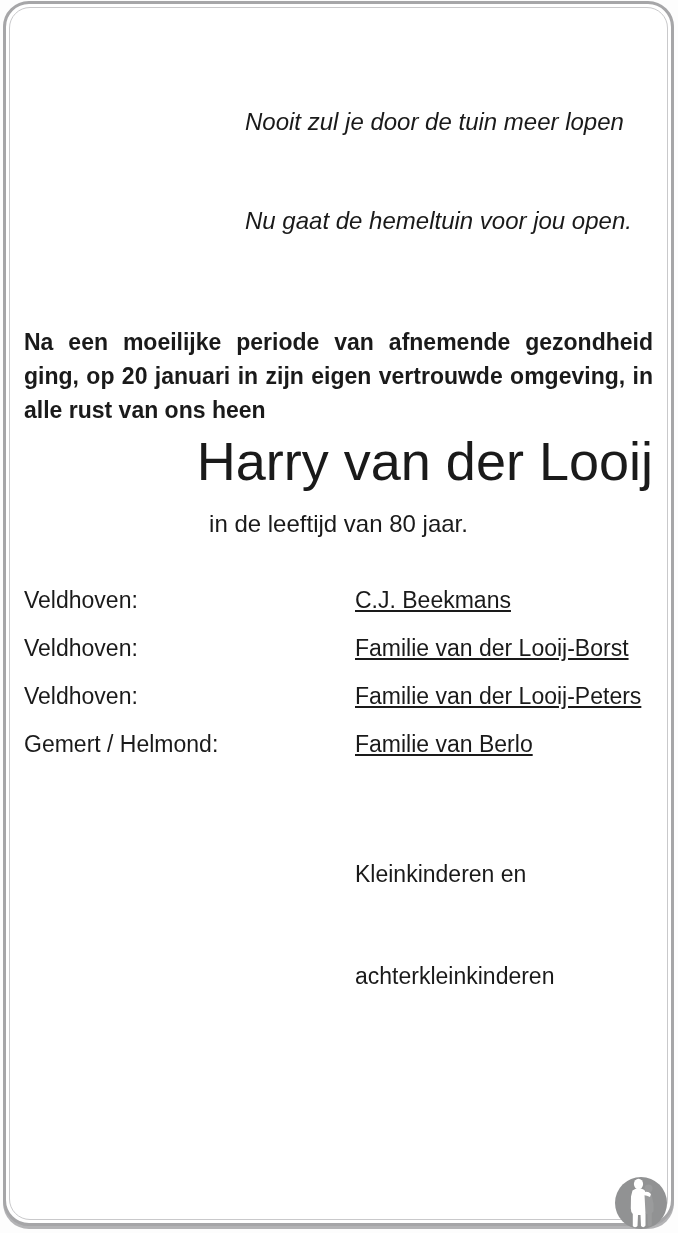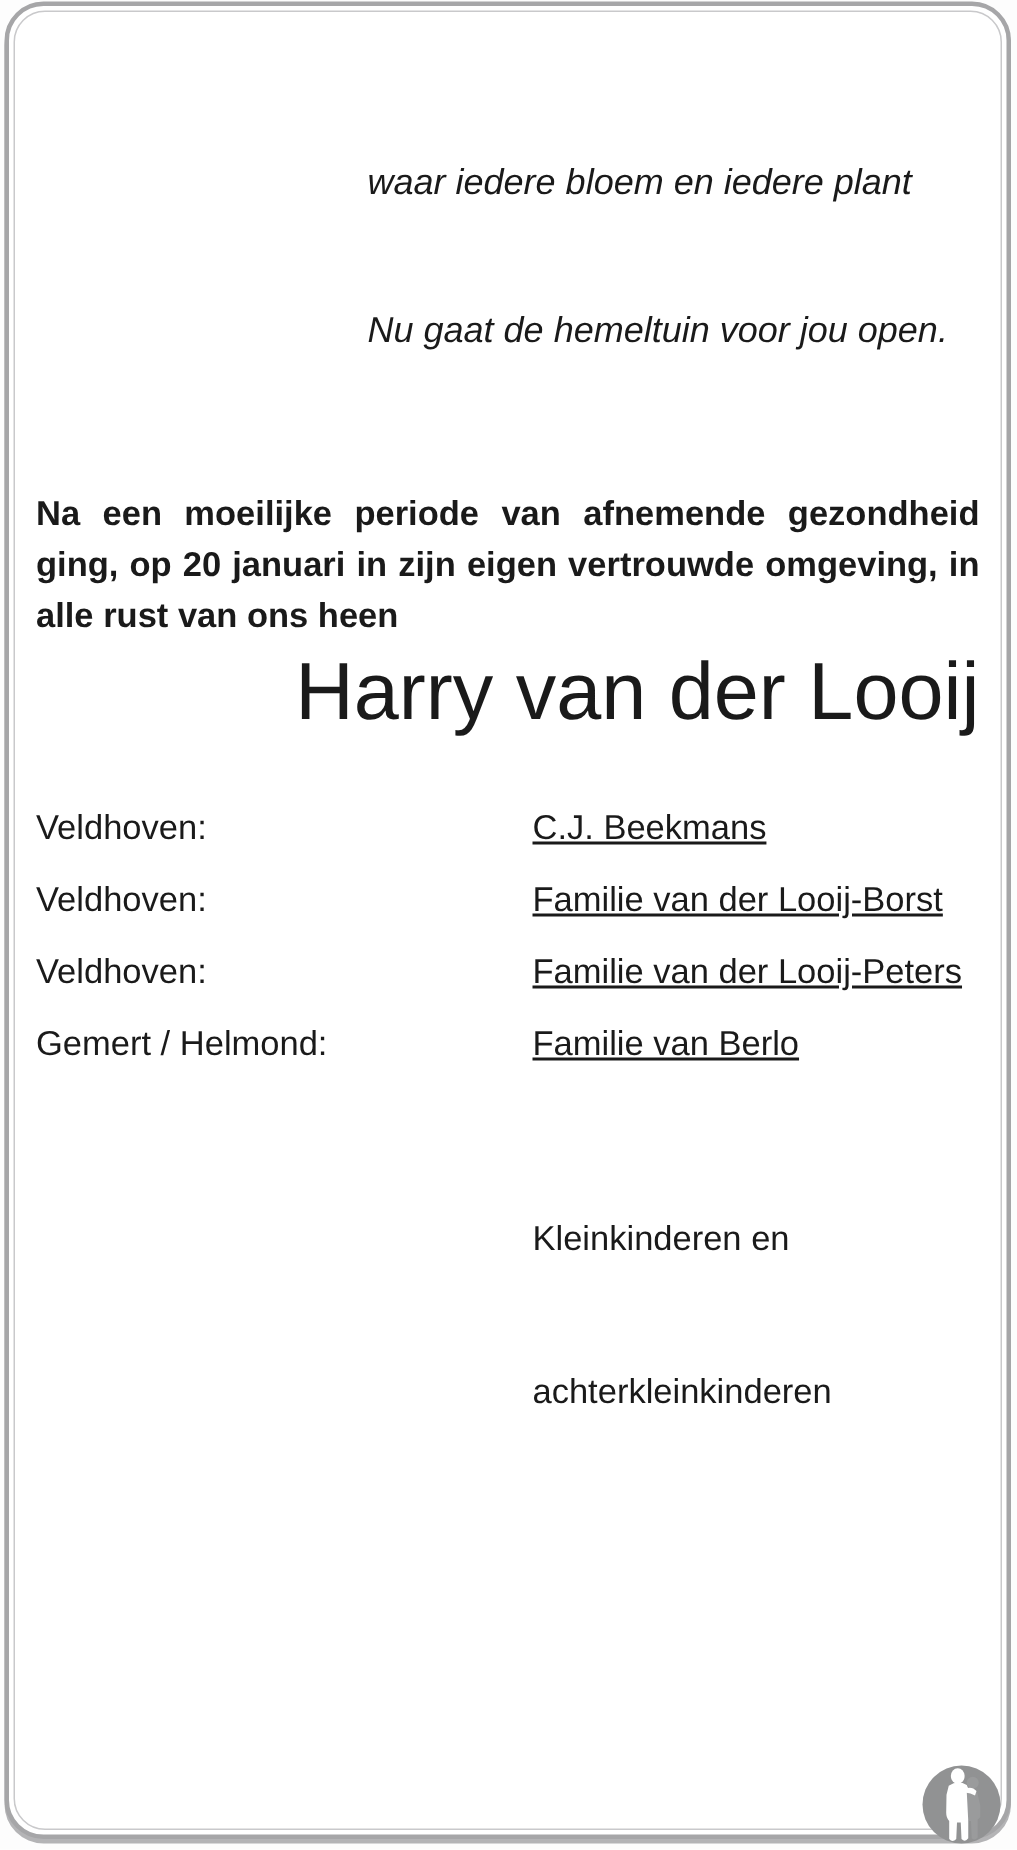--- a/index.html
+++ b/index.html
@@ -84,28 +84,29 @@
   .logo-badge svg { display: block; width: 54px; height: 54px; }
 </style>
 </head>
 <body>
 
 <div class="page">
   <div class="card-outer">
     <div class="card-inner">
 
       <div class="poem">
-        <div>waar iedere bloem en iedere plant</div>
+        <div>Nooit zul je door de tuin meer lopen</div>
         <div>Nu gaat de hemeltuin voor jou open.</div>
       </div>
 
       <div class="intro">Na een moeilijke periode van afnemende gezondheid ging, op 20 januari in zijn eigen vertrouwde omgeving, in alle rust van ons heen</div>
 
       <div class="deceased-name">Harry van der Looij</div>
 
+      <div class="age-line">in de leeftijd van 80 jaar.</div>
 
       <div class="family-list">
         <div class="family-row">
           <div class="family-place">Veldhoven:</div>
           <div class="family-name">C.J. Beekmans</div>
         </div>
         <div class="family-row">
           <div class="family-place">Veldhoven:</div>
           <div class="family-name">Familie van der Looij-Borst</div>
         </div>

